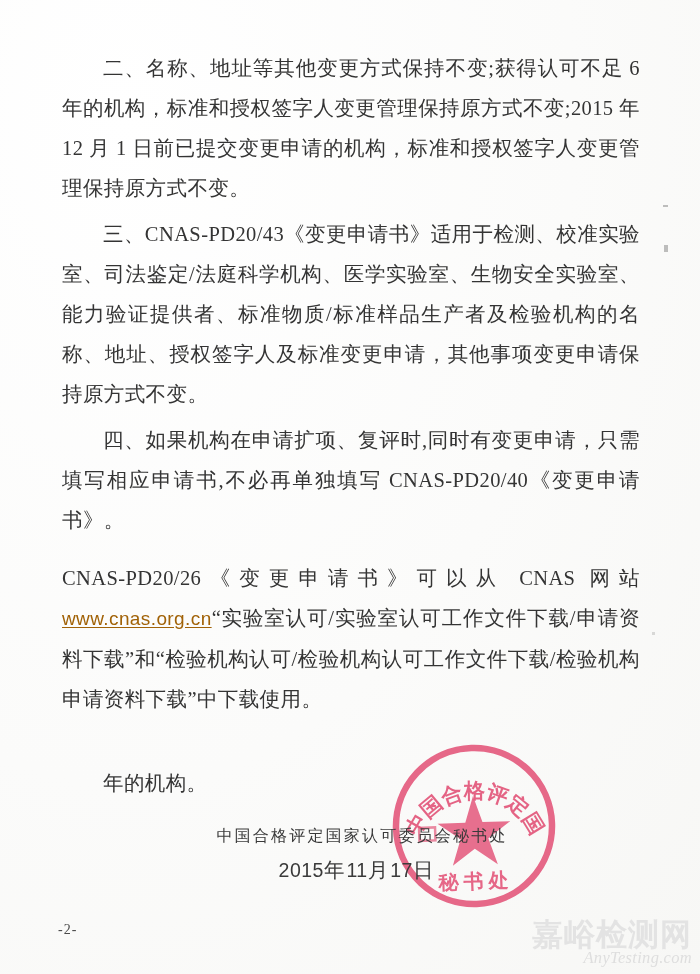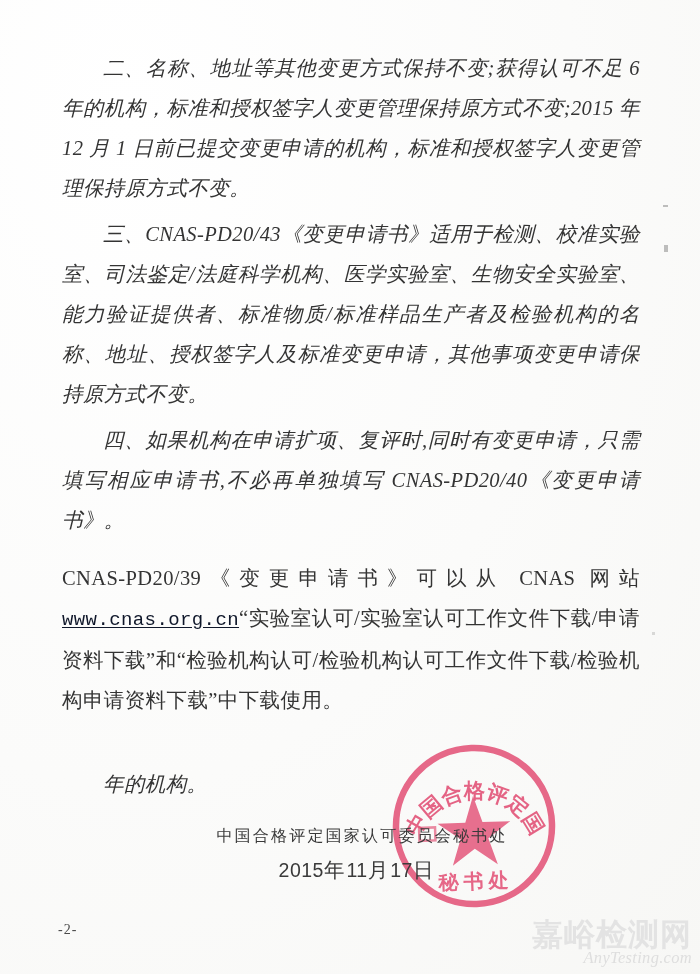--- a/index.html
+++ b/index.html
@@ -40,37 +40,36 @@
     letter-spacing: 0.4px;
     text-align: justify;
     text-align-last: left;
     margin: 0 0 0 0;
     color: #343434;
     text-justify: inter-character;
   }
 
   .para.indent {
     text-indent: 41px;
-    font-style: italic;
   }
 
   .para.noindent {
     text-indent: 0;
   }
 
   .gap-sm { height: 6px; }
   .gap-md { height: 12px; }
   .gap-lg { height: 44px; }
 
   .url {
-    font-family: Liberation Mono, monospace;
+    font-family: Liberation Sans, sans-serif;
     font-size: 19px;
     text-decoration: underline;
     text-underline-offset: 2px;
-    color: #0f172a;
+    color: #a16207;
   }
 
   
   #signature-block {
     position: absolute;
     left: 0;
     top: 826px;
     width: 700px;
     text-align: center;
     z-index: 3;
@@ -214,21 +213,21 @@
 
     <div class="gap-sm"></div>
 
     <p class="para indent">四、如果机构在申请扩项、复评时,同时有变更申请，只需填写相应申请书,不必再单独填写 CNAS-PD20/40《变更申请书》。</p>
 
     <div class="gap-sm"></div>
 
 
     <div class="gap-md"></div>
 
-    <p class="para noindent"><span>CNAS-PD20/39《变更申请书》可以从 CNAS 网站</span><a class="url" href="#">www.cnas.org.cn</a><span>“实验室认可/实验室认可工作文件下载/申请资料下载”和“检验机构认可/检验机构认可工作文件下载/检验机构申请资料下载”中下载使用。</span></p>
+    <p class="para noindent"><span>CNAS-PD20/26《变更申请书》可以从 CNAS 网站</span><a class="url" href="#">www.cnas.org.cn</a><span>“实验室认可/实验室认可工作文件下载/申请资料下载”和“检验机构认可/检验机构认可工作文件下载/检验机构申请资料下载”中下载使用。</span></p>
 
     <div class="gap-lg"></div>
 
     <p class="para indent">年的机构。</p>
 
   </div>
 
   <div id="official-seal">
     <svg viewBox="0 0 168 168" xmlns="http://www.w3.org/2000/svg" aria-hidden="true">
       <defs>

